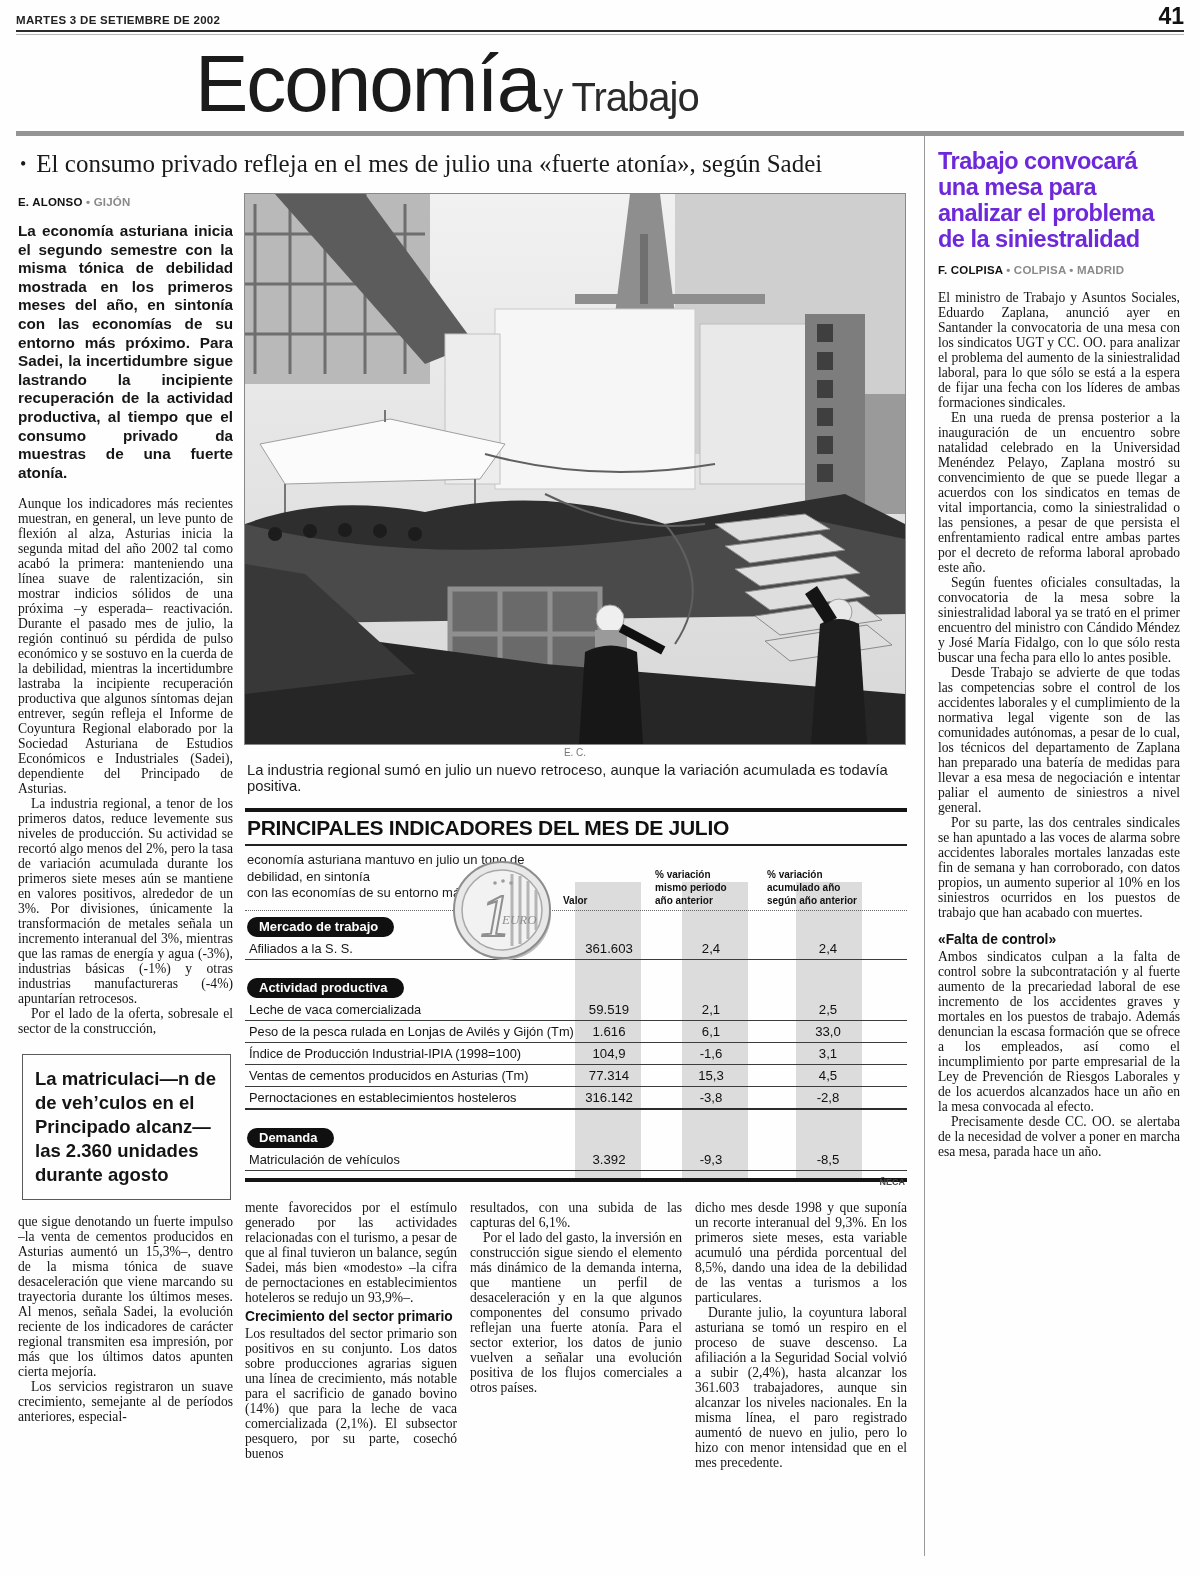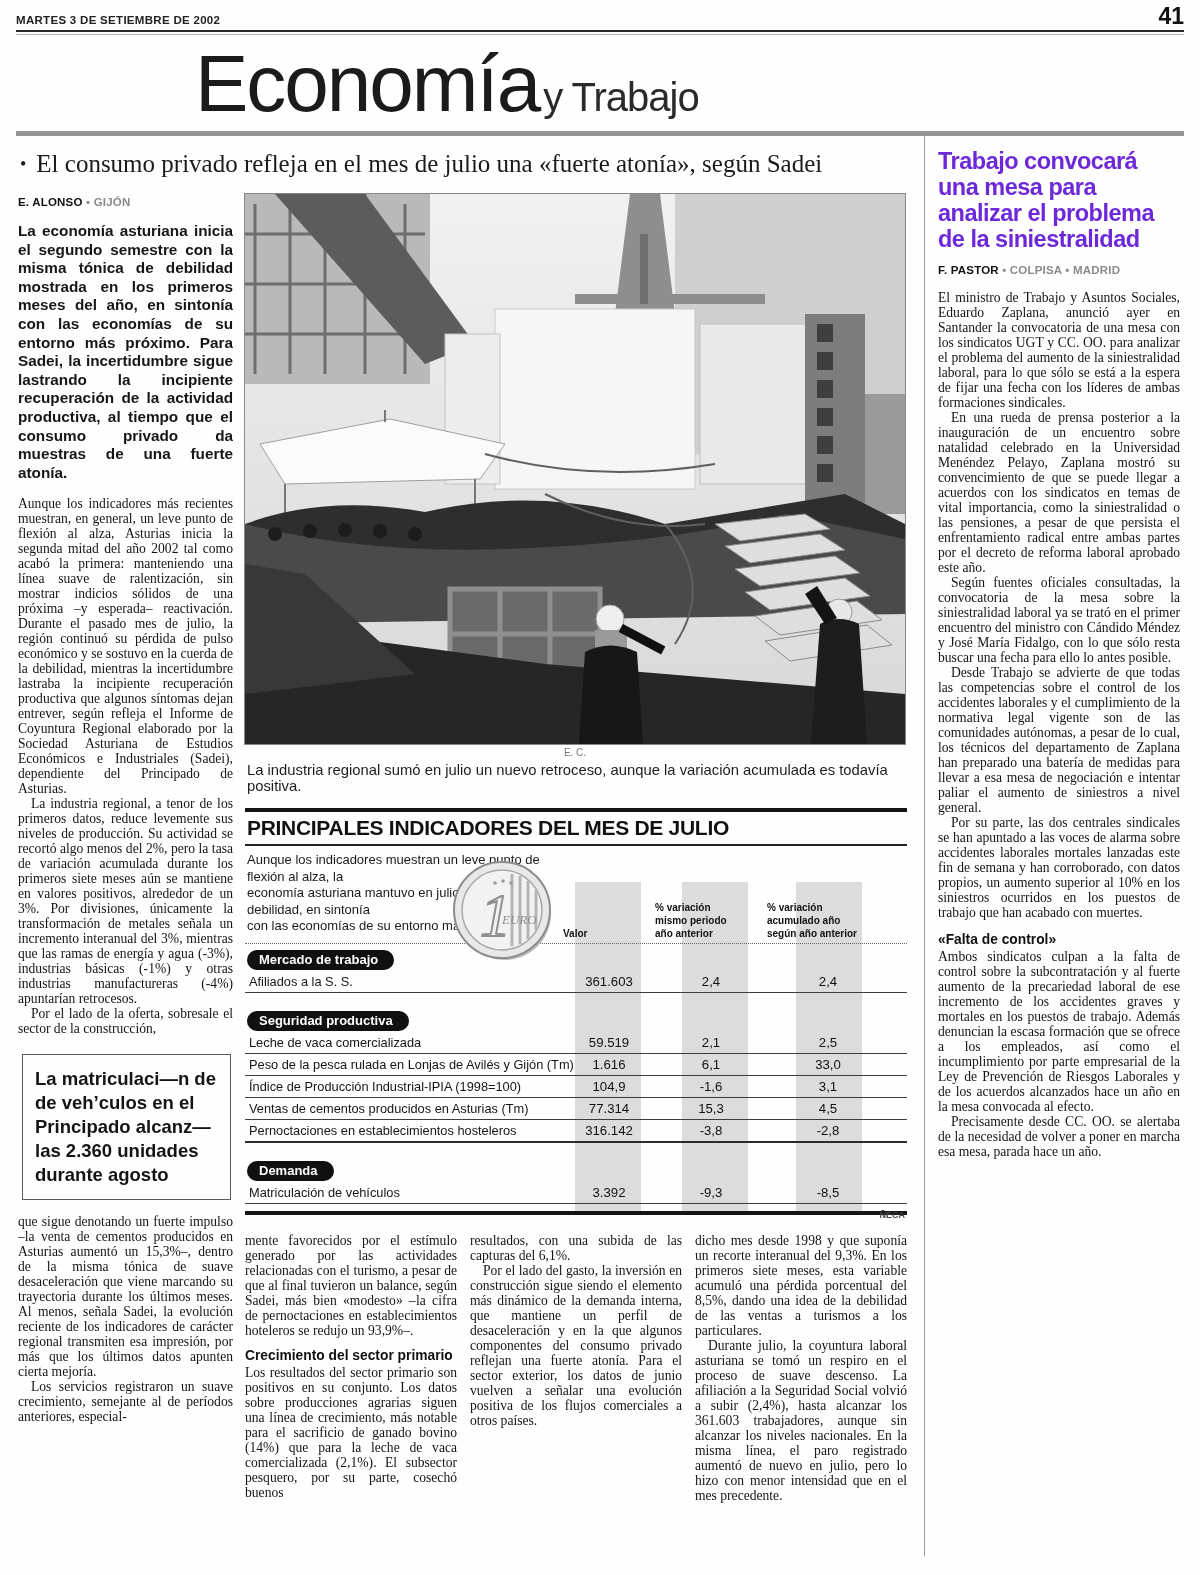--- a/index.html
+++ b/index.html
@@ -64,21 +64,21 @@
   .sect-gap{height:12px;}
   .coin{position:absolute;left:205px;top:12px;z-index:3;}
   .ind-bottom{position:relative;margin-top:2px;}
   .ind-credit{position:absolute;right:2px;top:-1px;font-family:"Liberation Sans",sans-serif;font-size:9px;font-weight:bold;color:#444;}
   .ind-thick{height:4px;background:#141414;margin-top:7px;}
   
   .threecols{display:flex;gap:13px;margin-top:18px;}
   .bcol{width:212px;height:316px;overflow:hidden;}
   .bcol p{margin:0;font-size:13.6px;line-height:15px;text-align:justify;}
   .bcol p + p{text-indent:13px;}
-  .colsub{font-family:"Liberation Sans",sans-serif;font-weight:bold;font-size:13.8px;margin:10px 0 2px 0;color:#111;}
+  .colsub{font-family:"Liberation Sans",sans-serif;font-weight:bold;font-size:13.8px;margin:4px 0 2px 0;color:#111;}
   
   .aside h2{margin:12px 0 0 0;font-family:"Liberation Sans",sans-serif;font-weight:bold;
      font-size:23.5px;line-height:26px;letter-spacing:-.5px;color:#6d28d9;}
   .aside .byline{margin:12px 0 14px 0;}
   .aside .bodytext{margin-top:0;}
   .aside .bodytext p{font-size:13.6px;line-height:15px;}
   .asub{font-family:"Liberation Sans",sans-serif;font-weight:bold;font-size:13.8px;margin:12px 0 2px 0;color:#111;}
 </style>
 </head>
 <body>
@@ -226,21 +226,20 @@
             <div class="ind-topbar"></div>
             <div class="ind-title">PRINCIPALES INDICADORES DEL MES DE JULIO</div>
             <div class="ind-inner">
               <div class="band band1"></div>
               <div class="band band2"></div>
               <div class="band band3"></div>
 
               <div class="ind-headers">
                 <div style="text-align:left;">
                   <div style="font-family:'Liberation Sans',sans-serif;font-size:13px;line-height:16.5px;color:#1a1a1a;padding:2px 0 6px 2px;">
-                    <div>Aunque los indicadores muestran un leve punto de flexión al alza, la</div>
                     <div>economía asturiana mantuvo en julio un tono de debilidad, en sintonía</div>
                     <div>con las economías de su entorno más próximo.</div>
                   </div>
                 </div>
                 <div class="hd">Valor</div>
                 <div class="hd">
                   <div>% variación</div>
                   <div>mismo periodo</div>
                   <div>año anterior</div>
                 </div>
@@ -274,21 +273,21 @@
 
               <div class="ind-rows">
                 <div class="pill">Mercado de trabajo</div>
                 <div class="irow">
                   <span class="lbl">Afiliados a la S. S.</span>
                   <span class="num">361.603</span>
                   <span class="num">2,4</span>
                   <span class="num">2,4</span>
                 </div>
                 <div class="sect-gap"></div>
-                <div class="pill">Seguridad productiva</div>
+                <div class="pill">Actividad productiva</div>
                 <div class="irow">
                   <span class="lbl">Leche de vaca comercializada</span>
                   <span class="num">59.519</span>
                   <span class="num">2,1</span>
                   <span class="num">2,5</span>
                 </div>
                 <div class="irow">
                   <span class="lbl">Peso de la pesca rulada en Lonjas de Avilés y Gijón (Tm)</span>
                   <span class="num">1.616</span>
                   <span class="num">6,1</span>
@@ -345,21 +344,21 @@
               <p>Durante julio, la coyuntura laboral asturiana se tomó un respiro en el proceso de suave descenso. La afiliación a la Seguridad Social volvió a subir (2,4%), hasta alcanzar los 361.603 trabajadores, aunque sin alcanzar los niveles nacionales. En la misma línea, el paro registrado aumentó de nuevo en julio, pero lo hizo con menor intensidad que en el mes precedente.</p>
             </div>
           </div>
         </div>
       </div>
     </div>
 
     <aside class="aside">
       <h2>Trabajo convocará una mesa para analizar el problema de la siniestralidad</h2>
       <div class="byline">
-        <span>F. PASTOR</span>
+        <span>F. COLPISA</span>
         <span class="muted">• COLPISA • MADRID</span>
       </div>
       <div class="bodytext">
         <p>El ministro de Trabajo y Asuntos Sociales, Eduardo Zaplana, anunció ayer en Santander la convocatoria de una mesa con los sindicatos UGT y CC. OO. para analizar el problema del aumento de la siniestralidad laboral, para lo que sólo se está a la espera de fijar una fecha con los líderes de ambas formaciones sindicales.</p>
         <p>En una rueda de prensa posterior a la inauguración de un encuentro sobre natalidad celebrado en la Universidad Menéndez Pelayo, Zaplana mostró su convencimiento de que se puede llegar a acuerdos con los sindicatos en temas de vital importancia, como la siniestralidad o las pensiones, a pesar de que persista el enfrentamiento radical entre ambas partes por el decreto de reforma laboral aprobado este año.</p>
         <p>Según fuentes oficiales consultadas, la convocatoria de la mesa sobre la siniestralidad laboral ya se trató en el primer encuentro del ministro con Cándido Méndez y José María Fidalgo, con lo que sólo resta buscar una fecha para ello lo antes posible.</p>
         <p>Desde Trabajo se advierte de que todas las competencias sobre el control de los accidentes laborales y el cumplimiento de la normativa legal vigente son de las comunidades autónomas, a pesar de lo cual, los técnicos del departamento de Zaplana han preparado una batería de medidas para llevar a esa mesa de negociación e intentar paliar el aumento de siniestros a nivel general.</p>
         <p>Por su parte, las dos centrales sindicales se han apuntado a las voces de alarma sobre accidentes laborales mortales lanzadas este fin de semana y han corroborado, con datos propios, un aumento superior al 10% en los siniestros ocurridos en los puestos de trabajo que han acabado con muertes.</p>
       </div>
       <div class="asub">«Falta de control»</div>

